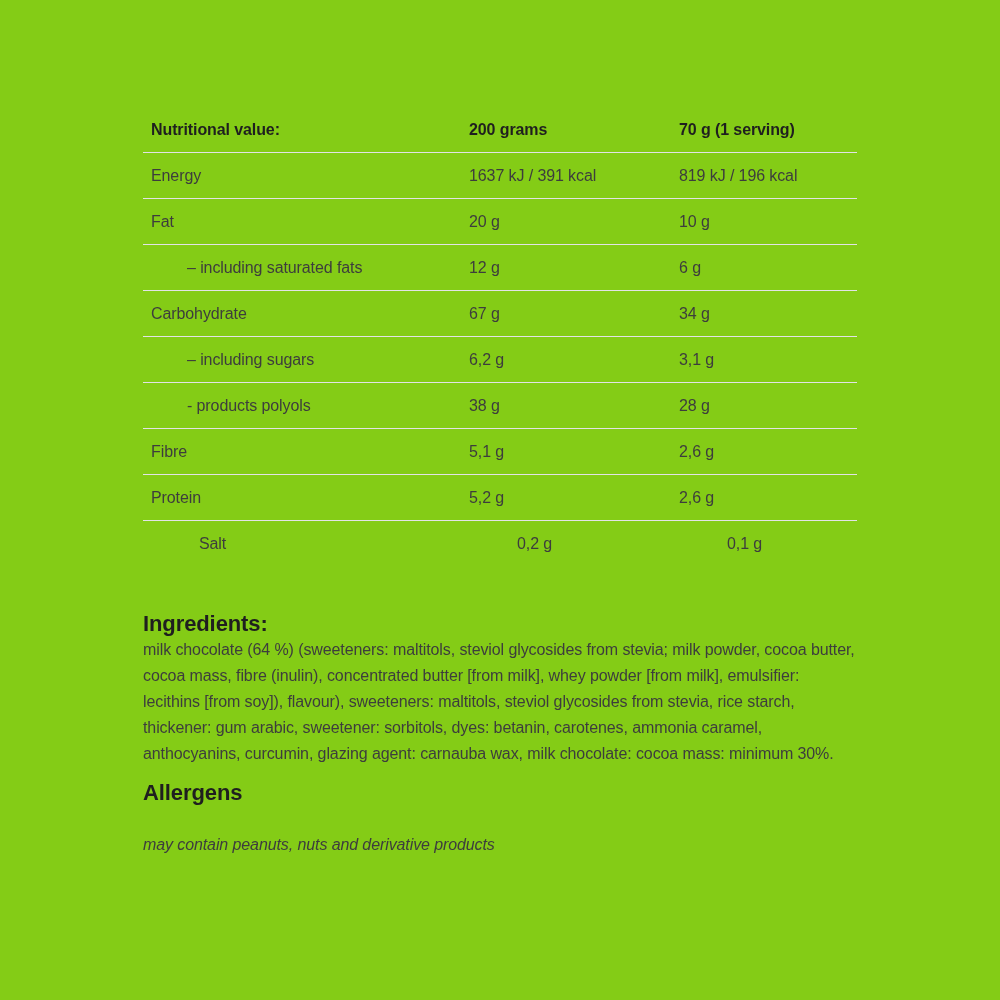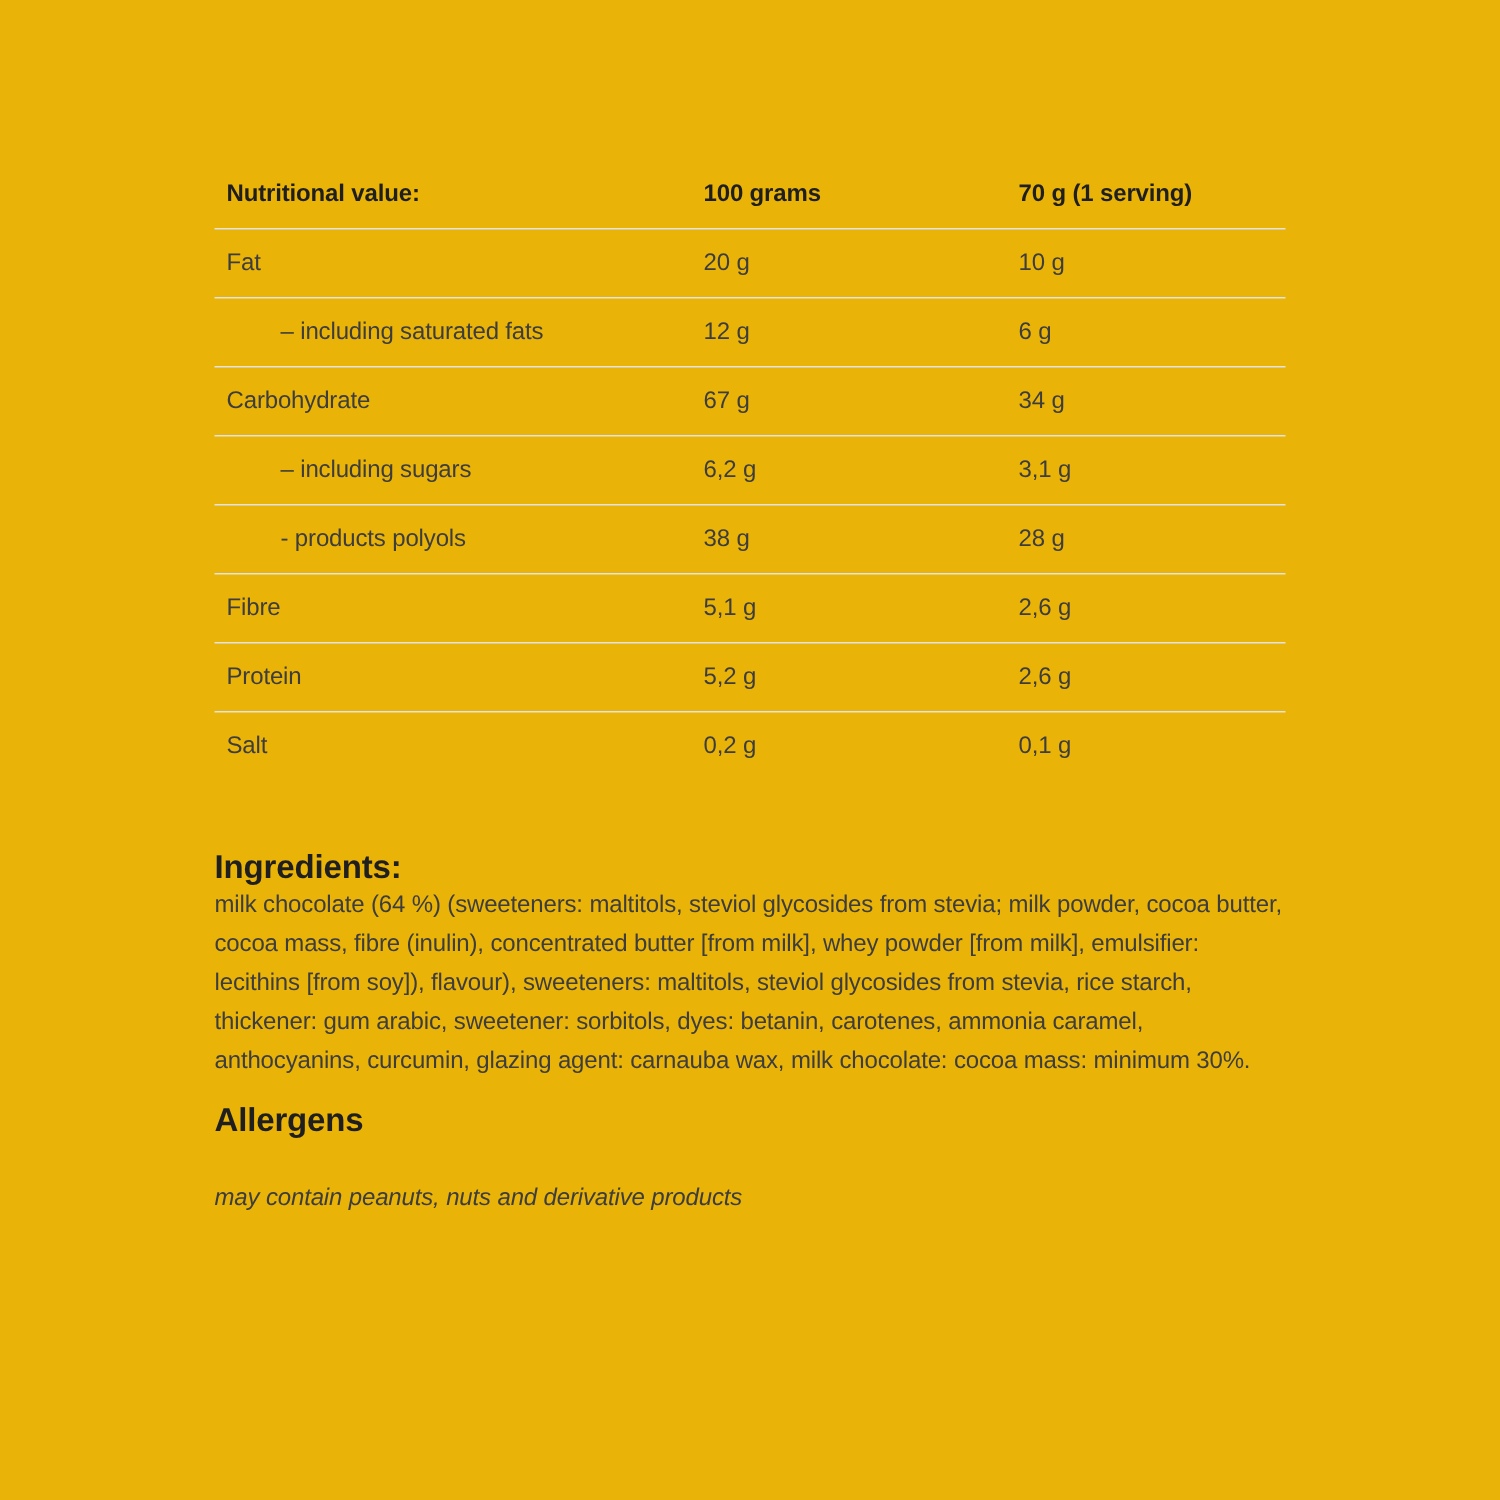--- a/index.html
+++ b/index.html
@@ -4,39 +4,39 @@
 <style>
   * { margin: 0; padding: 0; box-sizing: border-box; }
   html, body {
     width: 1000px;
     background: #ffffff;
     font-family: "Liberation Sans", "DejaVu Sans", sans-serif;
   }
   .page {
     width: 1000px;
     height: 1000px;
-    background: #eab308;
+    background: #84cc16;
     padding: 107px 77px 0 143px;
   }
   
   .ntable { width: 714px; }
   .row {
     display: flex;
     align-items: center;
     height: 46px;
     border-bottom: 1px solid #e2e3e5;
     color: #3d3d3d;
     font-size: 16px;
     letter-spacing: -0.1px;
   }
   .row.header {
     font-weight: 700;
     color: #1f1f1f;
   }
-  .rows .row:last-child { border-bottom: none; }
+  .rows .row:last-child { border-bottom: none; margin-left: 48px; }
   .cell { padding-left: 8px; }
   .c1 { width: 318px; }
   .c2 { width: 210px; }
   .c3 { flex: 1; }
   .row.indent .c1 { padding-left: 44px; }
   
   .section-heading {
     margin-top: 44px;
     font-size: 22px;
     font-weight: 700;
@@ -62,24 +62,29 @@
   }
 </style>
 </head>
 <body>
 
 <div class="page">
 
   <div class="ntable">
     <div class="row header">
       <div class="cell c1">Nutritional value:</div>
-      <div class="cell c2">100 grams</div>
+      <div class="cell c2">200 grams</div>
       <div class="cell c3">70 g (1 serving)</div>
     </div>
     <div class="rows">
+        <div class="row">
+          <div class="cell c1">Energy</div>
+          <div class="cell c2">1637 kJ / 391 kcal</div>
+          <div class="cell c3">819 kJ / 196 kcal</div>
+        </div>
         <div class="row">
           <div class="cell c1">Fat</div>
           <div class="cell c2">20 g</div>
           <div class="cell c3">10 g</div>
         </div>
         <div class="row indent">
           <div class="cell c1">– including saturated fats</div>
           <div class="cell c2">12 g</div>
           <div class="cell c3">6 g</div>
         </div>

